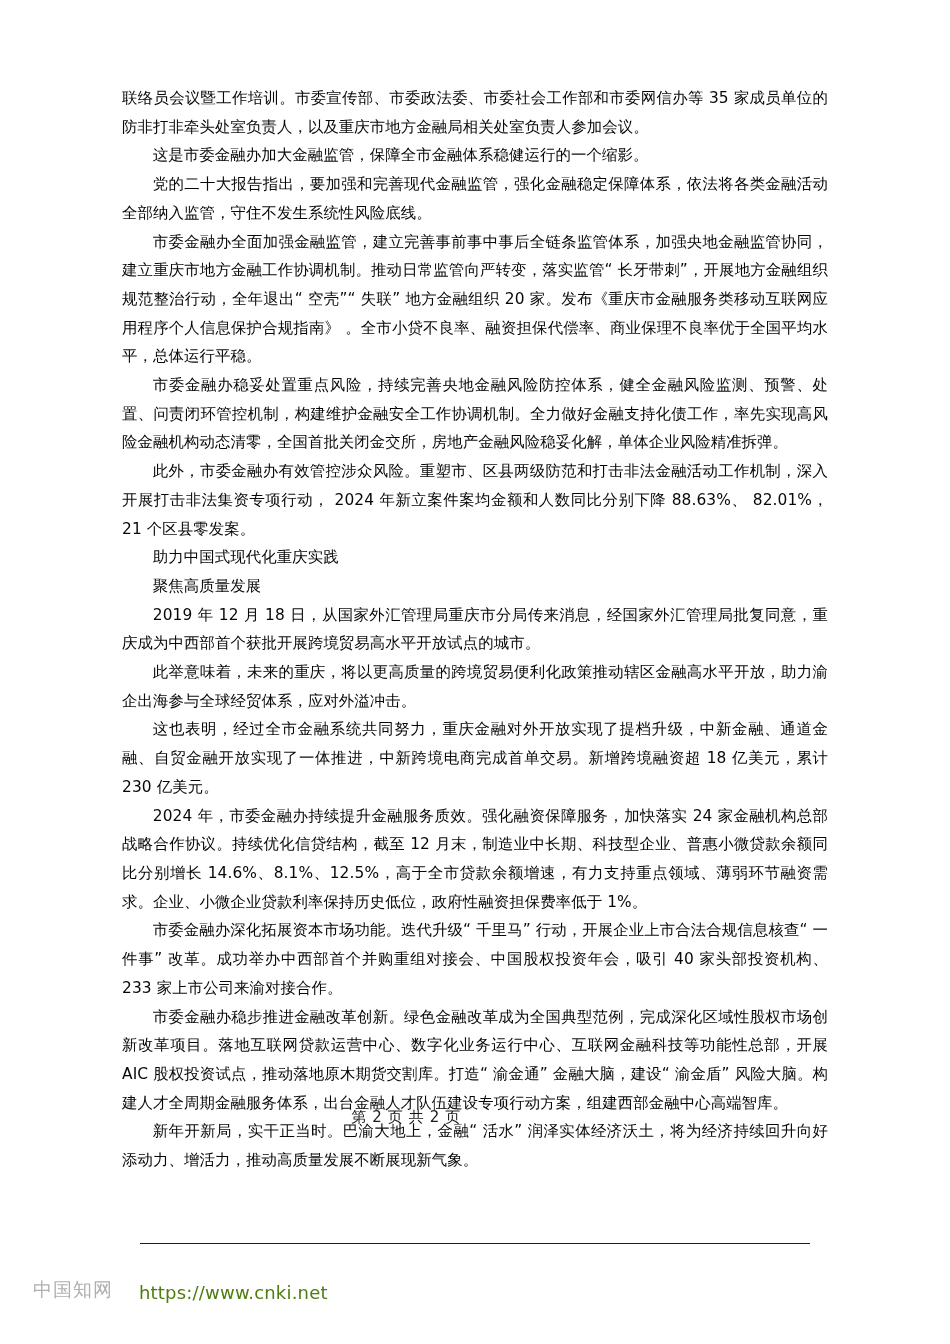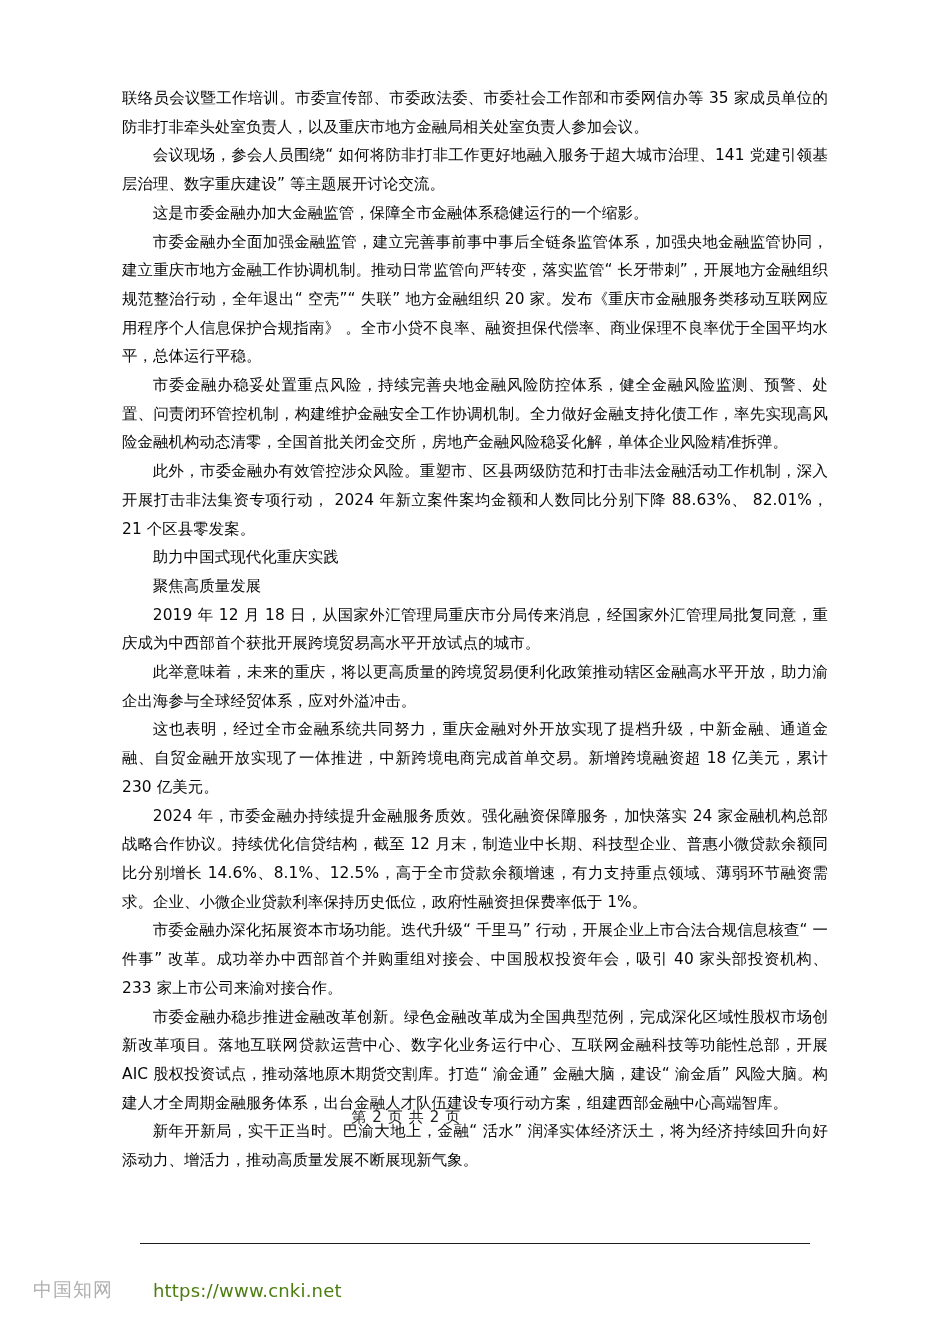--- a/index.html
+++ b/index.html
@@ -65,44 +65,44 @@
     top: 1243px;
     width: 670px;
     height: 0;
     border-top: 1.6px solid #1c1c1c;
   }
   .cnki-footer {
     position: absolute;
     left: 33px;
     top: 1277px;
     display: flex;
-    align-items: center;
-    gap: 40px;
+    align-items: flex-end;
+    gap: 26px;
     color: #b6b6b6;
   }
   .cnki-name {
     font-size: 19px;
     letter-spacing: 1px;
     color: #b0b0b0;
   }
   .cnki-url {
     font-size: 18px;
     letter-spacing: 0.2px;
     color: #4d7c0f;
   }
 </style>
 </head>
 <body>
 
 <div class="page">
 
   <div class="doc-body">
     <p class="para noindent">联络员会议暨工作培训。市委宣传部、市委政法委、市委社会工作部和市委网信办等 35 家成员单位的防非打非牵头处室负责人，以及重庆市地方金融局相关处室负责人参加会议。</p>
-    <p class="para">会议现场，参会人员围绕“ 如何将防非打非工作更好地融入服务于超大城市治理、141 党建引领基层治理、数字重庆建设” 等主题展开讨论交流。</p>
     <p class="para">这是市委金融办加大金融监管，保障全市金融体系稳健运行的一个缩影。</p>
+    <p class="para">党的二十大报告指出，要加强和完善现代金融监管，强化金融稳定保障体系，依法将各类金融活动全部纳入监管，守住不发生系统性风险底线。</p>
     <p class="para">市委金融办全面加强金融监管，建立完善事前事中事后全链条监管体系，加强央地金融监管协同，建立重庆市地方金融工作协调机制。推动日常监管向严转变，落实监管“ 长牙带刺”，开展地方金融组织规范整治行动，全年退出“ 空壳”“ 失联” 地方金融组织 20 家。发布《重庆市金融服务类移动互联网应用程序个人信息保护合规指南》 。全市小贷不良率、融资担保代偿率、商业保理不良率优于全国平均水平，总体运行平稳。</p>
     <p class="para">市委金融办稳妥处置重点风险，持续完善央地金融风险防控体系，健全金融风险监测、预警、处置、问责闭环管控机制，构建维护金融安全工作协调机制。全力做好金融支持化债工作，率先实现高风险金融机构动态清零，全国首批关闭金交所，房地产金融风险稳妥化解，单体企业风险精准拆弹。</p>
     <p class="para">此外，市委金融办有效管控涉众风险。重塑市、区县两级防范和打击非法金融活动工作机制，深入开展打击非法集资专项行动， 2024 年新立案件案均金额和人数同比分别下降 88.63%、 82.01%，21 个区县零发案。</p>
     <p class="heading-line">助力中国式现代化重庆实践</p>
     <p class="heading-line">聚焦高质量发展</p>
     <p class="para">2019 年 12 月 18 日，从国家外汇管理局重庆市分局传来消息，经国家外汇管理局批复同意，重庆成为中西部首个获批开展跨境贸易高水平开放试点的城市。</p>
     <p class="para">此举意味着，未来的重庆，将以更高质量的跨境贸易便利化政策推动辖区金融高水平开放，助力渝企出海参与全球经贸体系，应对外溢冲击。</p>
     <p class="para">这也表明，经过全市金融系统共同努力，重庆金融对外开放实现了提档升级，中新金融、通道金融、自贸金融开放实现了一体推进，中新跨境电商完成首单交易。新增跨境融资超 18 亿美元，累计 230 亿美元。</p>
     <p class="para">2024 年，市委金融办持续提升金融服务质效。强化融资保障服务，加快落实 24 家金融机构总部战略合作协议。持续优化信贷结构，截至 12 月末，制造业中长期、科技型企业、普惠小微贷款余额同比分别增长 14.6%、8.1%、12.5%，高于全市贷款余额增速，有力支持重点领域、薄弱环节融资需求。企业、小微企业贷款利率保持历史低位，政府性融资担保费率低于 1%。</p>
     <p class="para">市委金融办深化拓展资本市场功能。迭代升级“ 千里马” 行动，开展企业上市合法合规信息核查“ 一件事” 改革。成功举办中西部首个并购重组对接会、中国股权投资年会，吸引 40 家头部投资机构、233 家上市公司来渝对接合作。</p>

